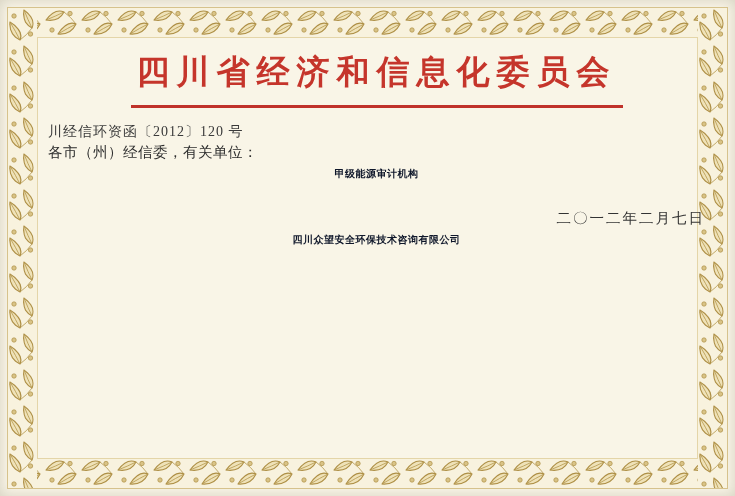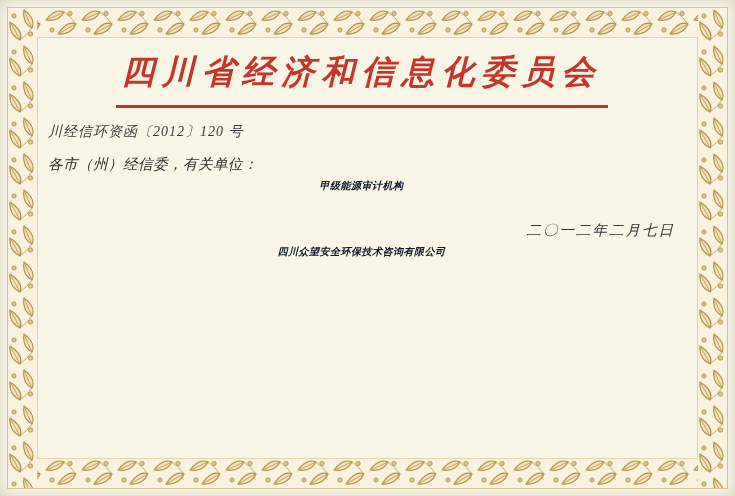--- a/index.html
+++ b/index.html
@@ -9,23 +9,22 @@
     height: 496px;
     background: #f9f5e7;
     overflow: hidden;
     box-shadow: inset 0 0 14px rgba(90,80,55,.22);
     font-family: "Liberation Serif", serif;
   }
   .border-frame { position: absolute; left: 7px; top: 7px; display: block; }
   .content {
     position: absolute;
     left: 48px;
-    right: 60px;
+    right: 30px;
     top: 40px;
-    font-style: italic;
   }
   .title-wrap { text-align: center; margin-top: 10px; }
   .doc-title {
     display: inline-block;
     margin: 0;
     font-family: "Liberation Serif", serif;
     font-weight: bold;
     font-size: 33px;
     letter-spacing: 7px;
     color: #c5352b;
@@ -33,21 +32,21 @@
     padding: 0 6px 10px 6px;
     white-space: nowrap;
   }
   .doc-number {
     text-align: left;
     margin-top: 15px;
     font-size: 14px;
     color: #3a3a3a;
     letter-spacing: 1px;
   }
-  .body-block { margin-top: 12px; }
+  .body-block { }
   .body {
     margin: 0;
     font-size: 14.5px;
     line-height: 22.3px;
     text-align: justify;
     color: #2d2d2d;
     letter-spacing: 0.5px;
   }
   .bold {
     font-family: "Liberation Sans", sans-serif;

